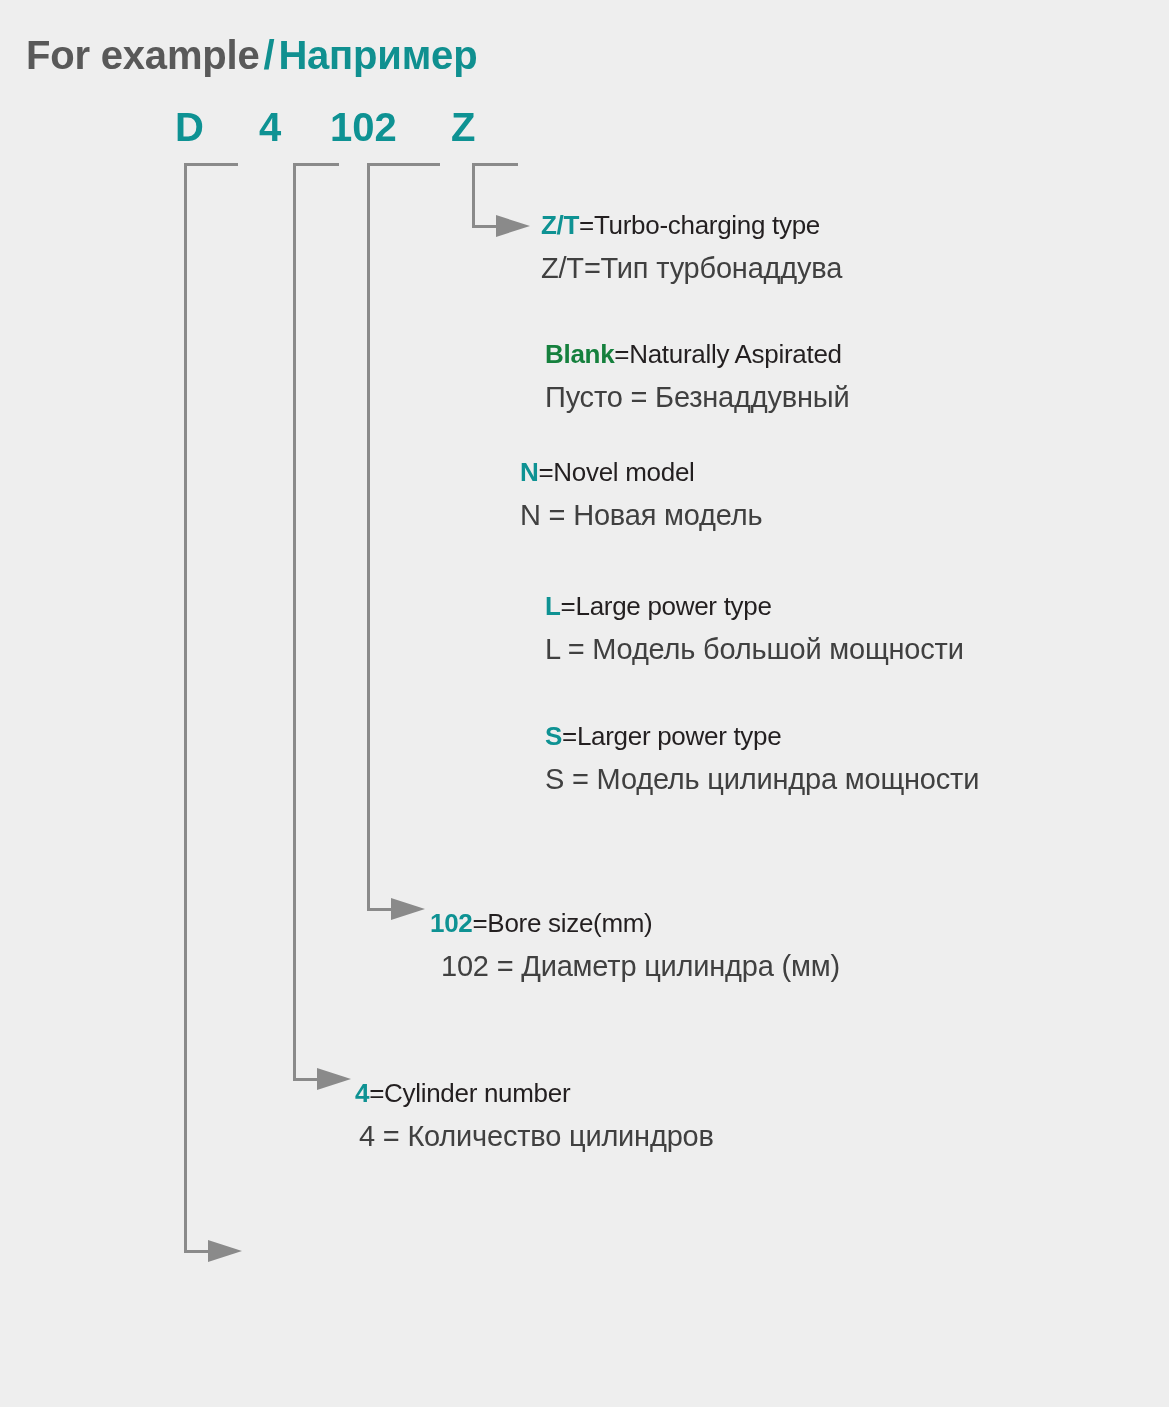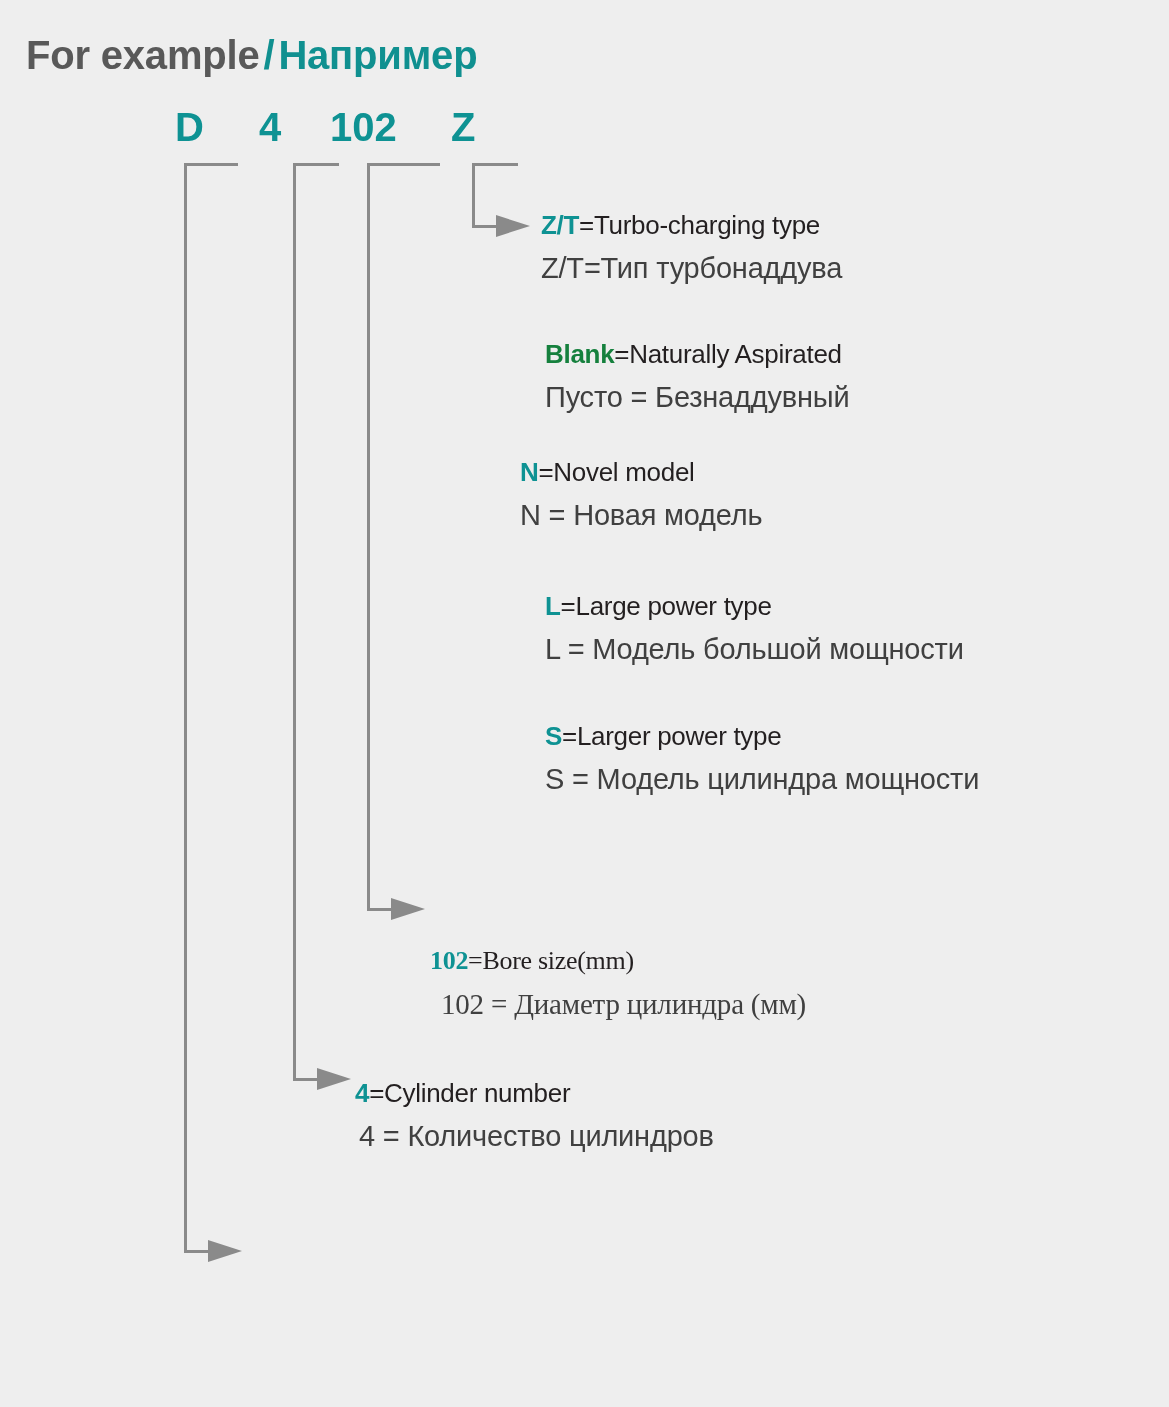--- a/index.html
+++ b/index.html
@@ -158,21 +158,21 @@
   <div class="block" style="left:545px; top:585px;">
     <div class="line-en"><span class="key">L</span><span>=Large power type</span></div>
     <div class="line-ru">L = Модель большой мощности</div>
   </div>
 
   <div class="block" style="left:545px; top:715px;">
     <div class="line-en"><span class="key">S</span><span>=Larger power type</span></div>
     <div class="line-ru">S = Модель цилиндра мощности</div>
   </div>
 
-  <div class="block" style="left:430px; top:940px;font-family:Liberation Serif, serif;">
+  <div class="block" style="left:430px; top:902px;">
     <div class="line-en"><span class="key">102</span><span>=Bore size(mm)</span></div>
     <div class="line-ru" style="margin-left:11px;">102 = Диаметр цилиндра (мм)</div>
   </div>
 
   <div class="block" style="left:355px; top:1072px;">
     <div class="line-en"><span class="key">4</span><span>=Cylinder number</span></div>
     <div class="line-ru" style="margin-left:4px;">4 = Количество цилиндров</div>
   </div>
 
 

